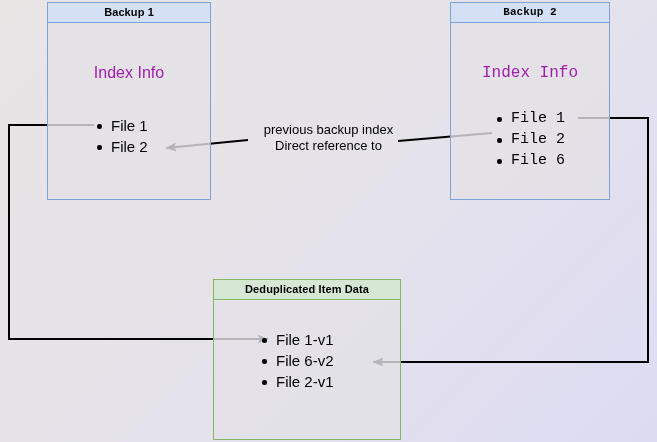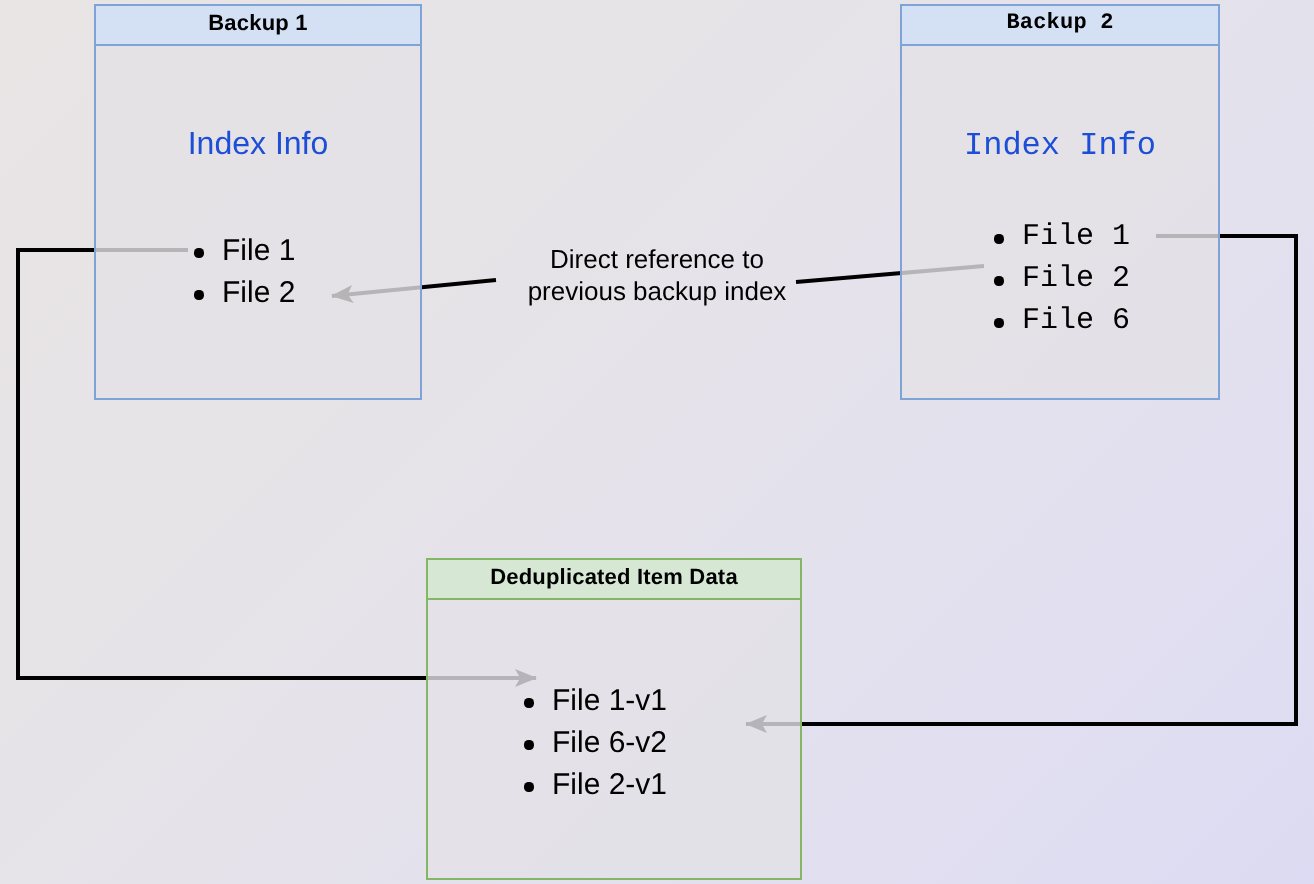--- a/index.html
+++ b/index.html
@@ -74,21 +74,21 @@
     background: #d6e8d4;
     border-bottom-color: #84b764;
   }
 
   .index-label {
     position: absolute;
     left: 0;
     right: 0;
     text-align: center;
     font-size: 16px;
-    color: #1d4ed8;
+    color: #a21caf;
     white-space: nowrap;
   }
 
   ul.item-list {
     position: absolute;
     margin: 0;
     padding: 0;
     list-style: none;
     text-align: right;
   }
@@ -163,26 +163,26 @@
         <li>File 1</li>
         <li>File 2</li>
         <li>File 6</li>
       </ul>
     </div>
   </div>
 
   <div class="node green" style="left:213px; top:279px; width:188px; height:161px;">
     <div class="node-title">Deduplicated Item Data</div>
     <div class="node-body">
-      <ul class="item-list" style="left:46px; top:29px;margin-top:11px;">
+      <ul class="item-list" style="left:46px; top:29px;">
         <li>File 1-v1</li>
         <li>File 6-v2</li>
         <li>File 2-v1</li>
       </ul>
     </div>
   </div>
 
   <div class="edge-caption" style="left:246px; top:122px; width:165px;">
+    <div>previous backup index</div>
     <div>Direct reference to</div>
-    <div>previous backup index</div>
   </div>
 
 </div>
 
 </body></html>

